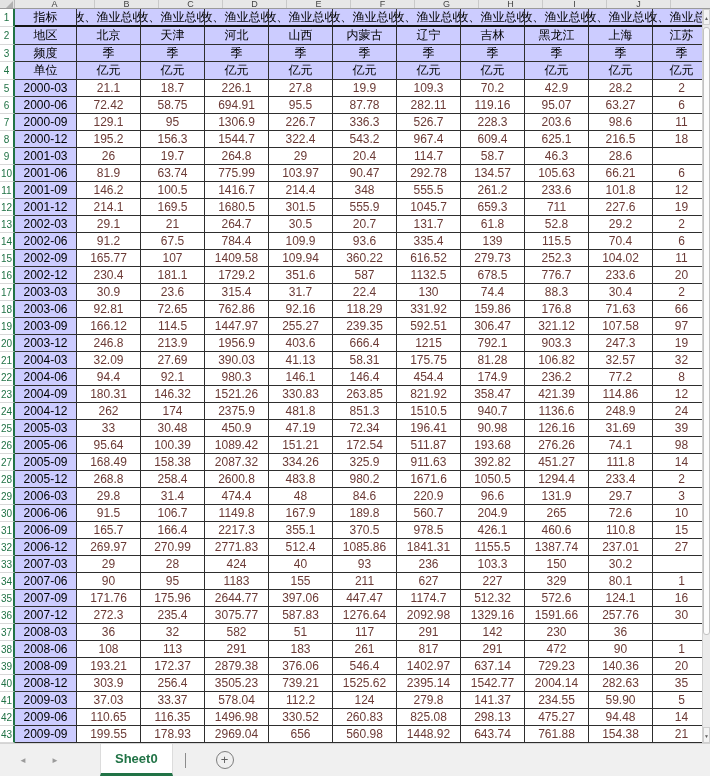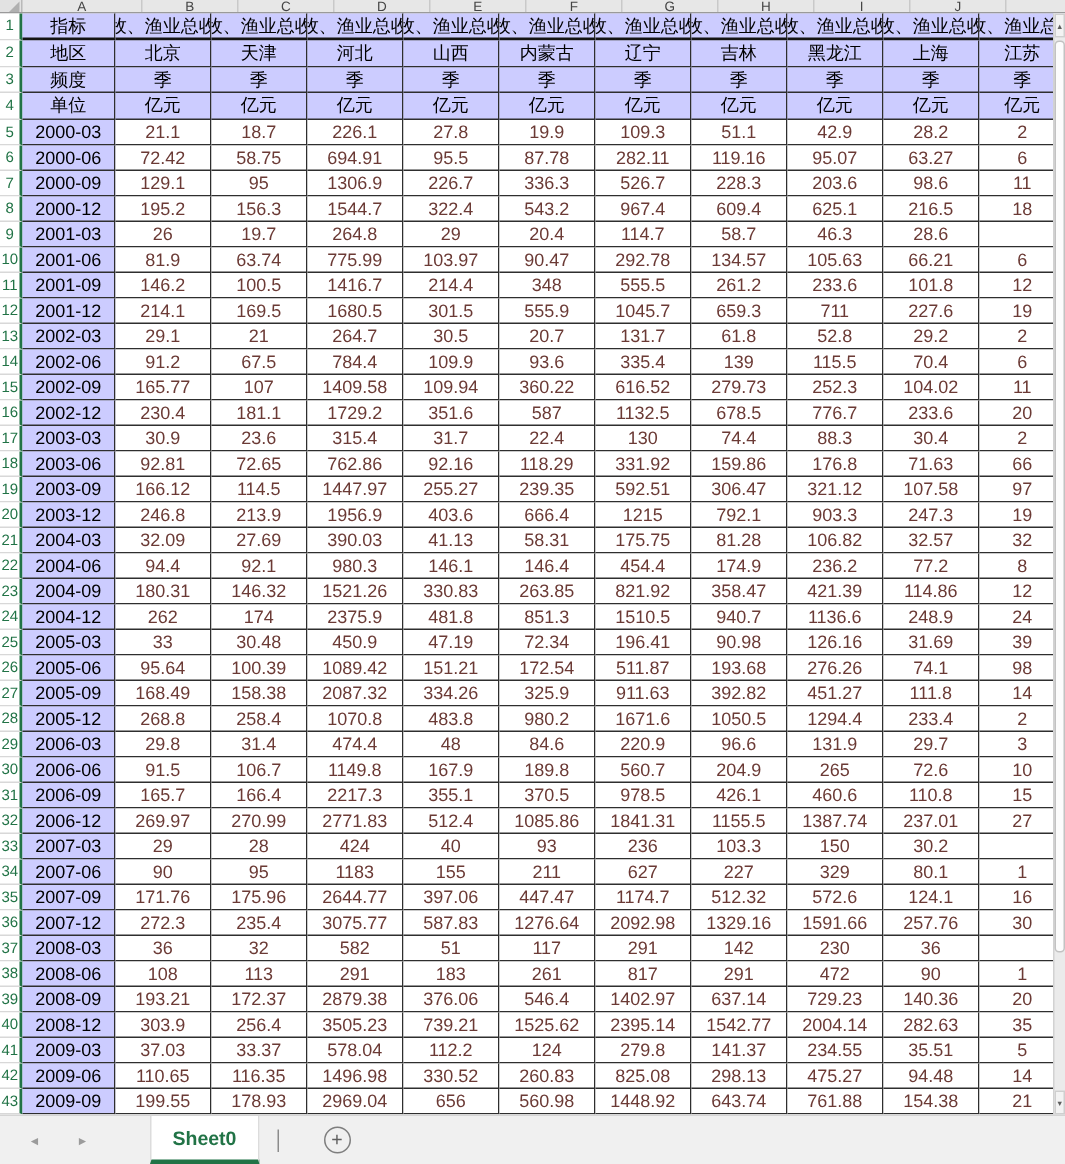--- a/index.html
+++ b/index.html
@@ -164,21 +164,21 @@
         </div>
         <div class="row h17">
           <div class="gutter">5</div>
           <div class="cell ca hdrbg">2000-03</div>
           <div class="cell cx numtxt">21.1</div>
           <div class="cell cx numtxt">18.7</div>
           <div class="cell cx numtxt">226.1</div>
           <div class="cell cx numtxt">27.8</div>
           <div class="cell cx numtxt">19.9</div>
           <div class="cell cx numtxt">109.3</div>
-          <div class="cell cx numtxt">51.1</div>
+          <div class="cell cx numtxt">70.2</div>
           <div class="cell cx numtxt">42.9</div>
           <div class="cell cx numtxt">28.2</div>
           <div class="cell ck numtxt">2</div>
         </div>
         <div class="row h17">
           <div class="gutter">6</div>
           <div class="cell ca hdrbg">2000-06</div>
           <div class="cell cx numtxt">72.42</div>
           <div class="cell cx numtxt">58.75</div>
           <div class="cell cx numtxt">694.91</div>
@@ -482,21 +482,21 @@
           <div class="cell cx numtxt">392.82</div>
           <div class="cell cx numtxt">451.27</div>
           <div class="cell cx numtxt">111.8</div>
           <div class="cell ck numtxt">14</div>
         </div>
         <div class="row h17">
           <div class="gutter">28</div>
           <div class="cell ca hdrbg">2005-12</div>
           <div class="cell cx numtxt">268.8</div>
           <div class="cell cx numtxt">258.4</div>
-          <div class="cell cx numtxt">1070.8</div>
+          <div class="cell cx numtxt">2600.8</div>
           <div class="cell cx numtxt">483.8</div>
           <div class="cell cx numtxt">980.2</div>
           <div class="cell cx numtxt">1671.6</div>
           <div class="cell cx numtxt">1050.5</div>
           <div class="cell cx numtxt">1294.4</div>
           <div class="cell cx numtxt">233.4</div>
           <div class="cell ck numtxt">2</div>
         </div>
         <div class="row h17">
           <div class="gutter">29</div>
@@ -670,21 +670,21 @@
           <div class="gutter">41</div>
           <div class="cell ca hdrbg">2009-03</div>
           <div class="cell cx numtxt">37.03</div>
           <div class="cell cx numtxt">33.37</div>
           <div class="cell cx numtxt">578.04</div>
           <div class="cell cx numtxt">112.2</div>
           <div class="cell cx numtxt">124</div>
           <div class="cell cx numtxt">279.8</div>
           <div class="cell cx numtxt">141.37</div>
           <div class="cell cx numtxt">234.55</div>
-          <div class="cell cx numtxt">35.51</div>
+          <div class="cell cx numtxt">59.90</div>
           <div class="cell ck numtxt">5</div>
         </div>
         <div class="row h17">
           <div class="gutter">42</div>
           <div class="cell ca hdrbg">2009-06</div>
           <div class="cell cx numtxt">110.65</div>
           <div class="cell cx numtxt">116.35</div>
           <div class="cell cx numtxt">1496.98</div>
           <div class="cell cx numtxt">330.52</div>
           <div class="cell cx numtxt">260.83</div>

